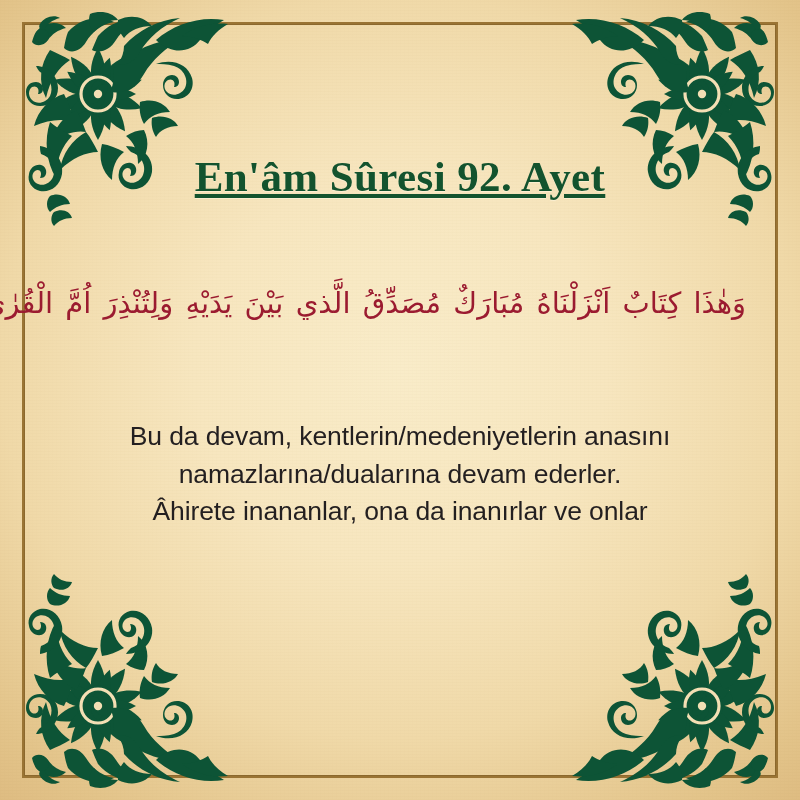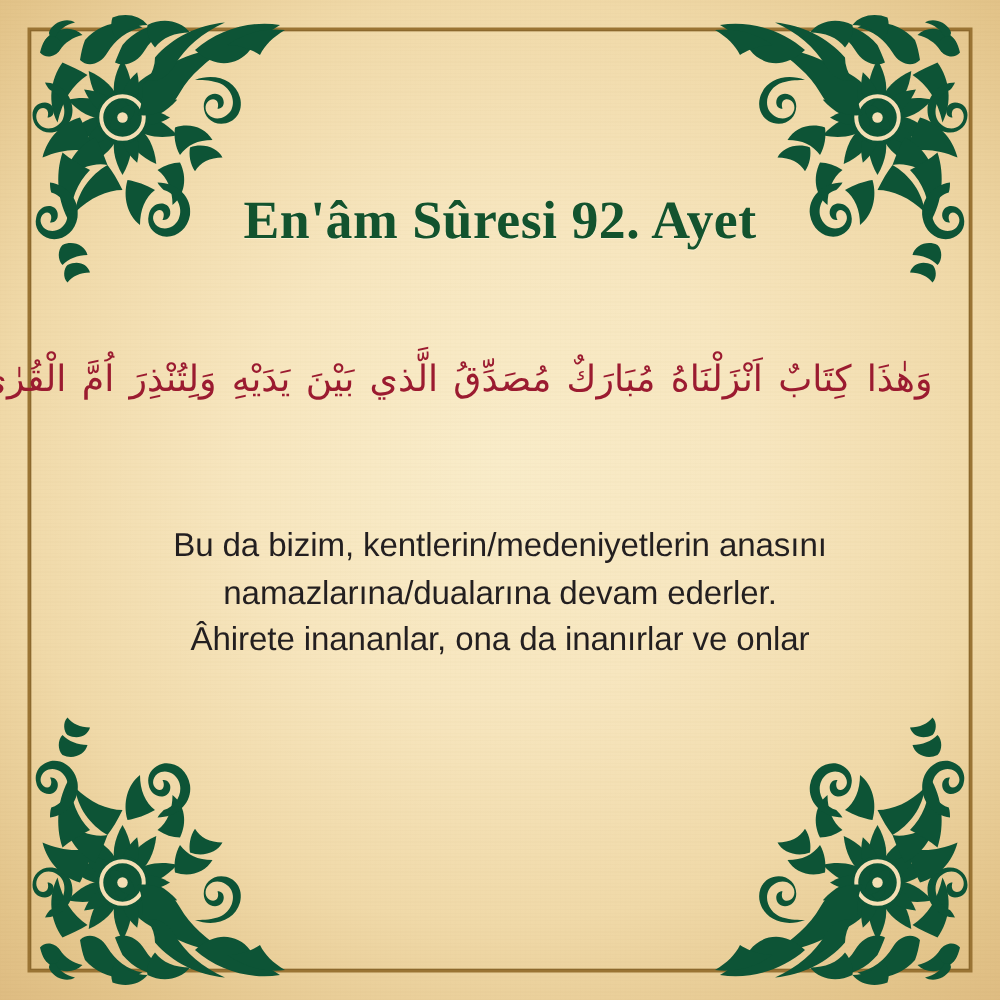--- a/index.html
+++ b/index.html
@@ -80,20 +80,21 @@
     position: absolute;
     left: 0; right: 0;
     top: 84px;
     font-family: "Liberation Serif", "DejaVu Serif", serif;
     font-weight: bold;
     font-size: 43px;
     letter-spacing: .4px;
     color: #13532e;
     line-height: 1.1;
     text-shadow: 0 1px 0 rgba(255,248,226,.55);
+    text-decoration: underline;
   }
 
   #arabic {
     position: absolute;
     left: 14px; right: 14px;
     top: 236px;
     direction: rtl;
     color: #9b1b30;
     font-family: "DejaVu Sans", "Liberation Sans", sans-serif;
     font-size: 29px;
@@ -376,19 +377,19 @@
 
   <div id="content">
 
     <h1 id="title">En'âm Sûresi 92. Ayet</h1>
 
     <div id="arabic">
       <span class="aline">وَهٰذَا كِتَابٌ اَنْزَلْنَاهُ مُبَارَكٌ مُصَدِّقُ الَّذي بَيْنَ يَدَيْهِ وَلِتُنْذِرَ اُمَّ الْقُرٰى</span>
     </div>
 
     <div id="translation">
-      <span class="tline">Bu da bizim, kentlerin/medeniyetlerin anasını</span>
+      <span class="tline">Bu da devam, kentlerin/medeniyetlerin anasını</span>
       <span class="tline">namazlarına/dualarına devam ederler.</span>
       <span class="tline">Âhirete inananlar, ona da inanırlar ve onlar</span>
     </div>
 
   </div>
 </div>
 
 </body></html>

